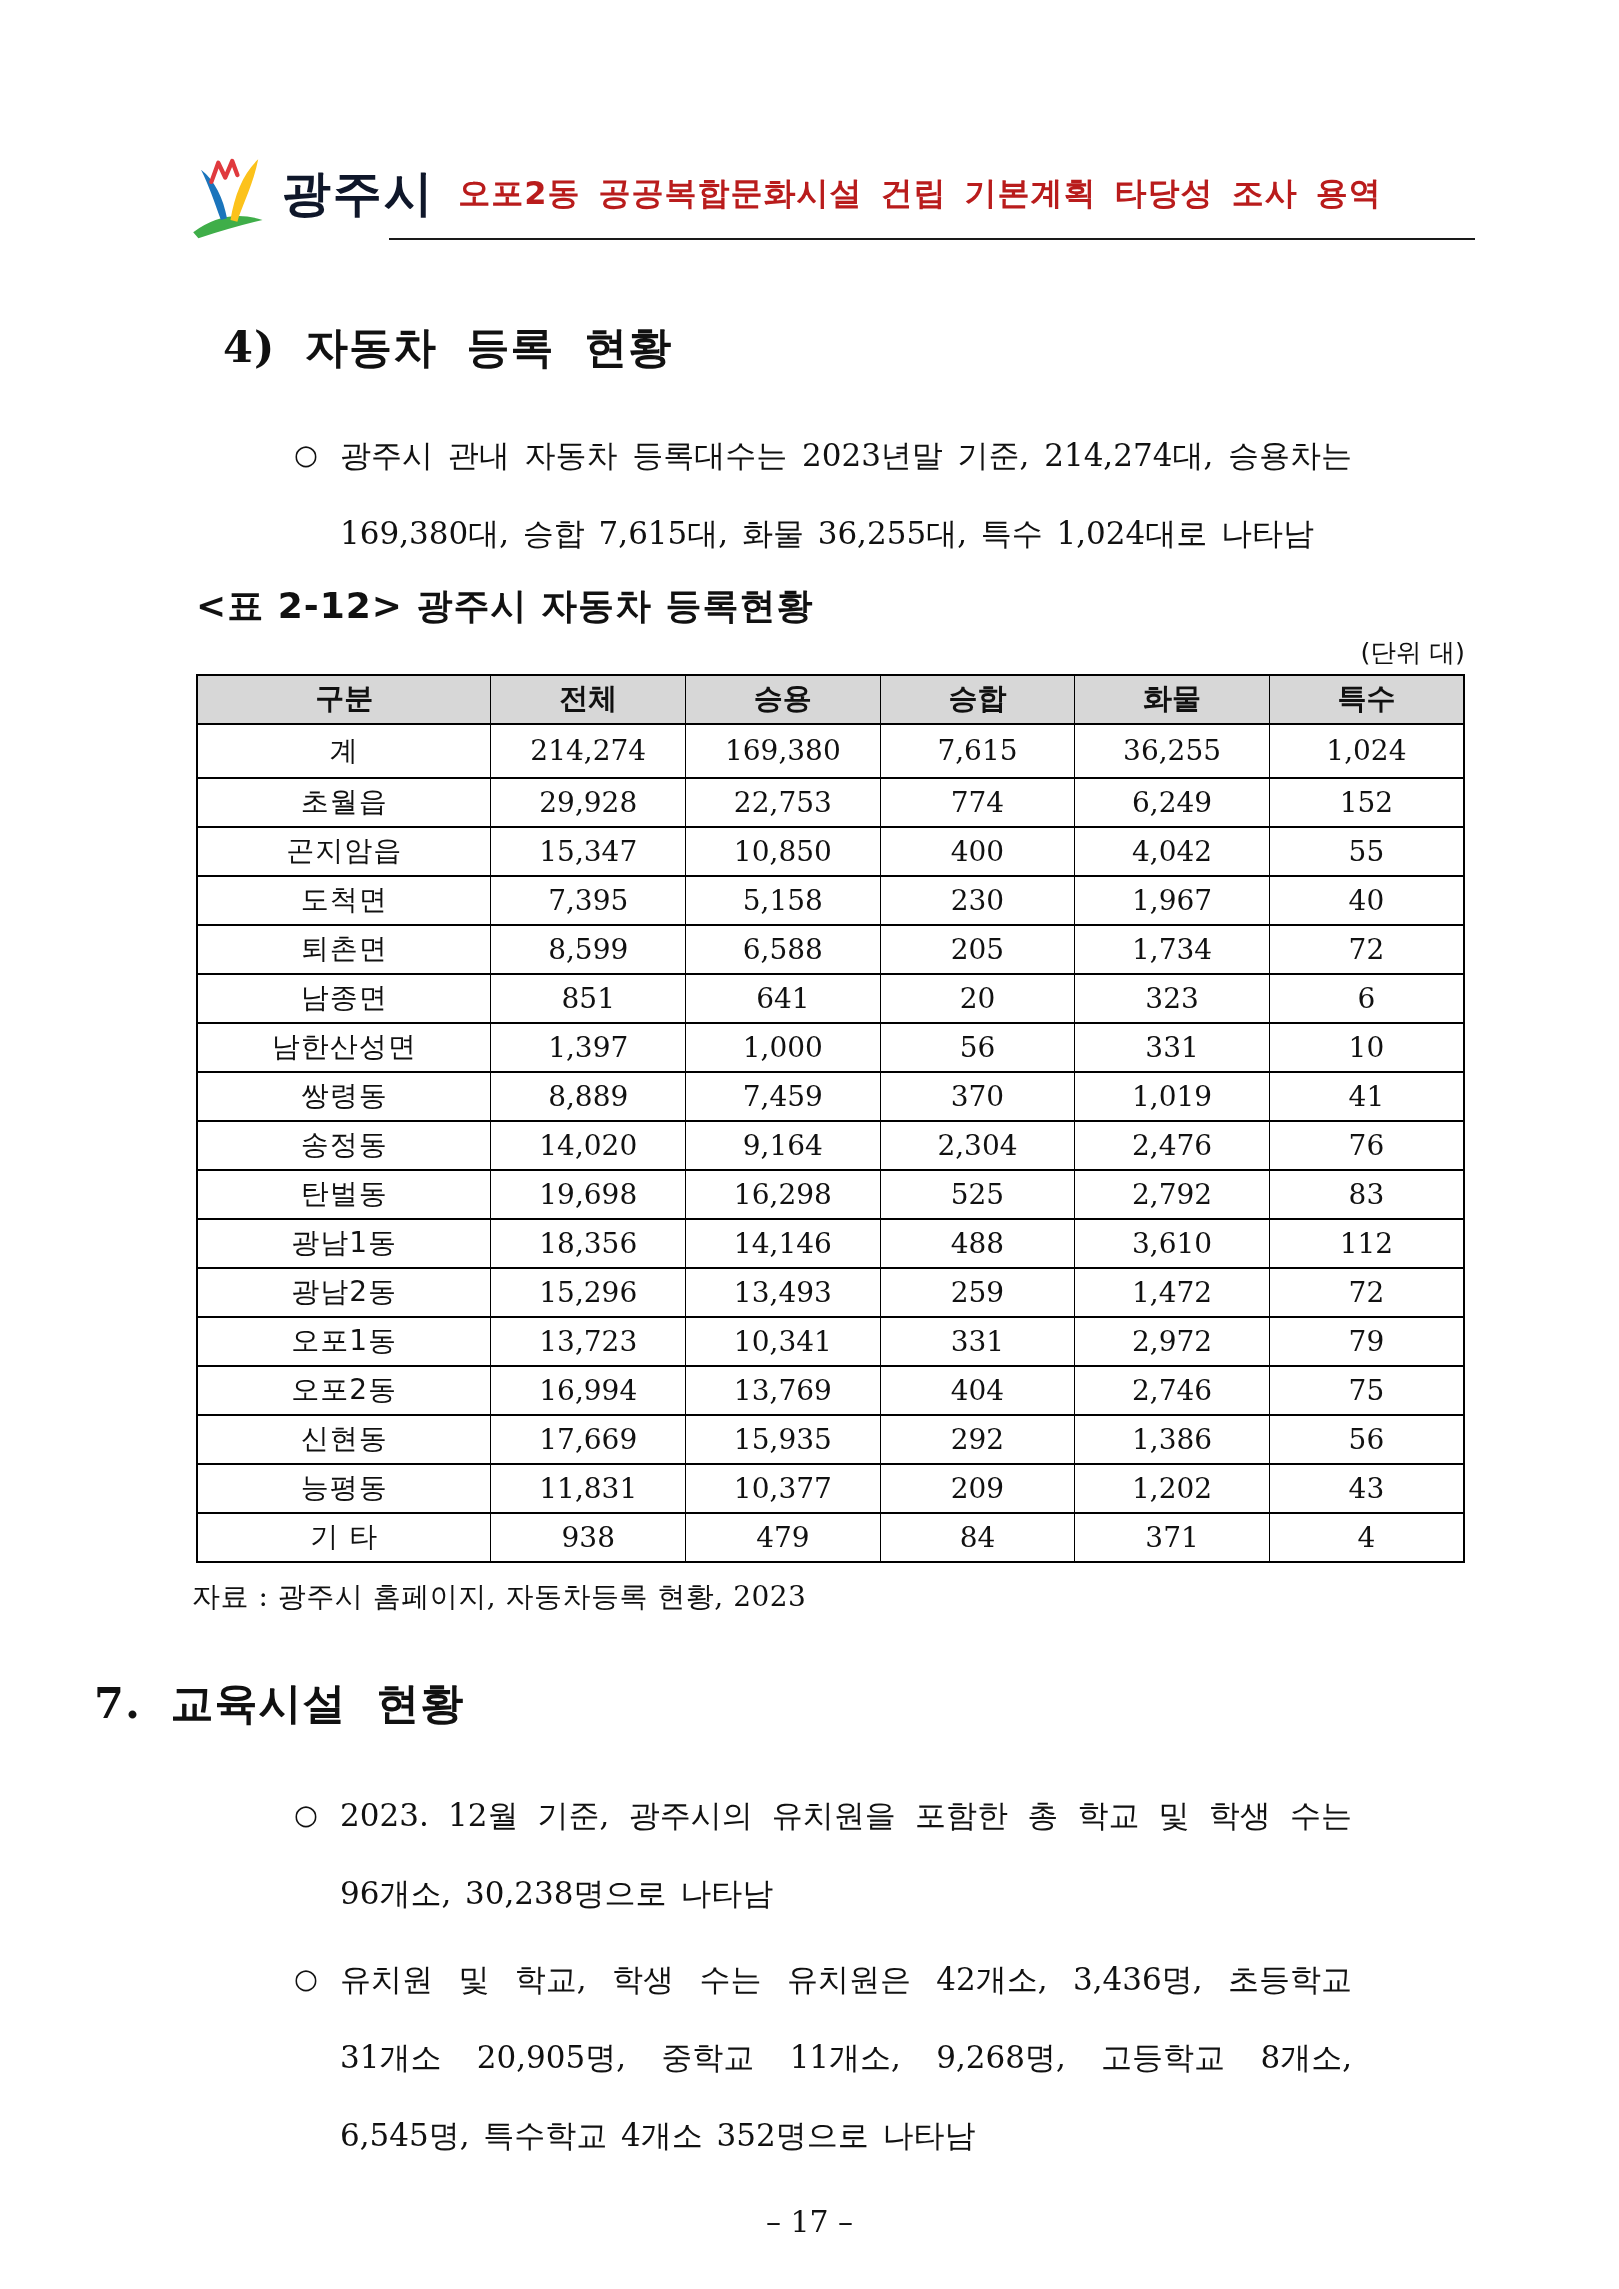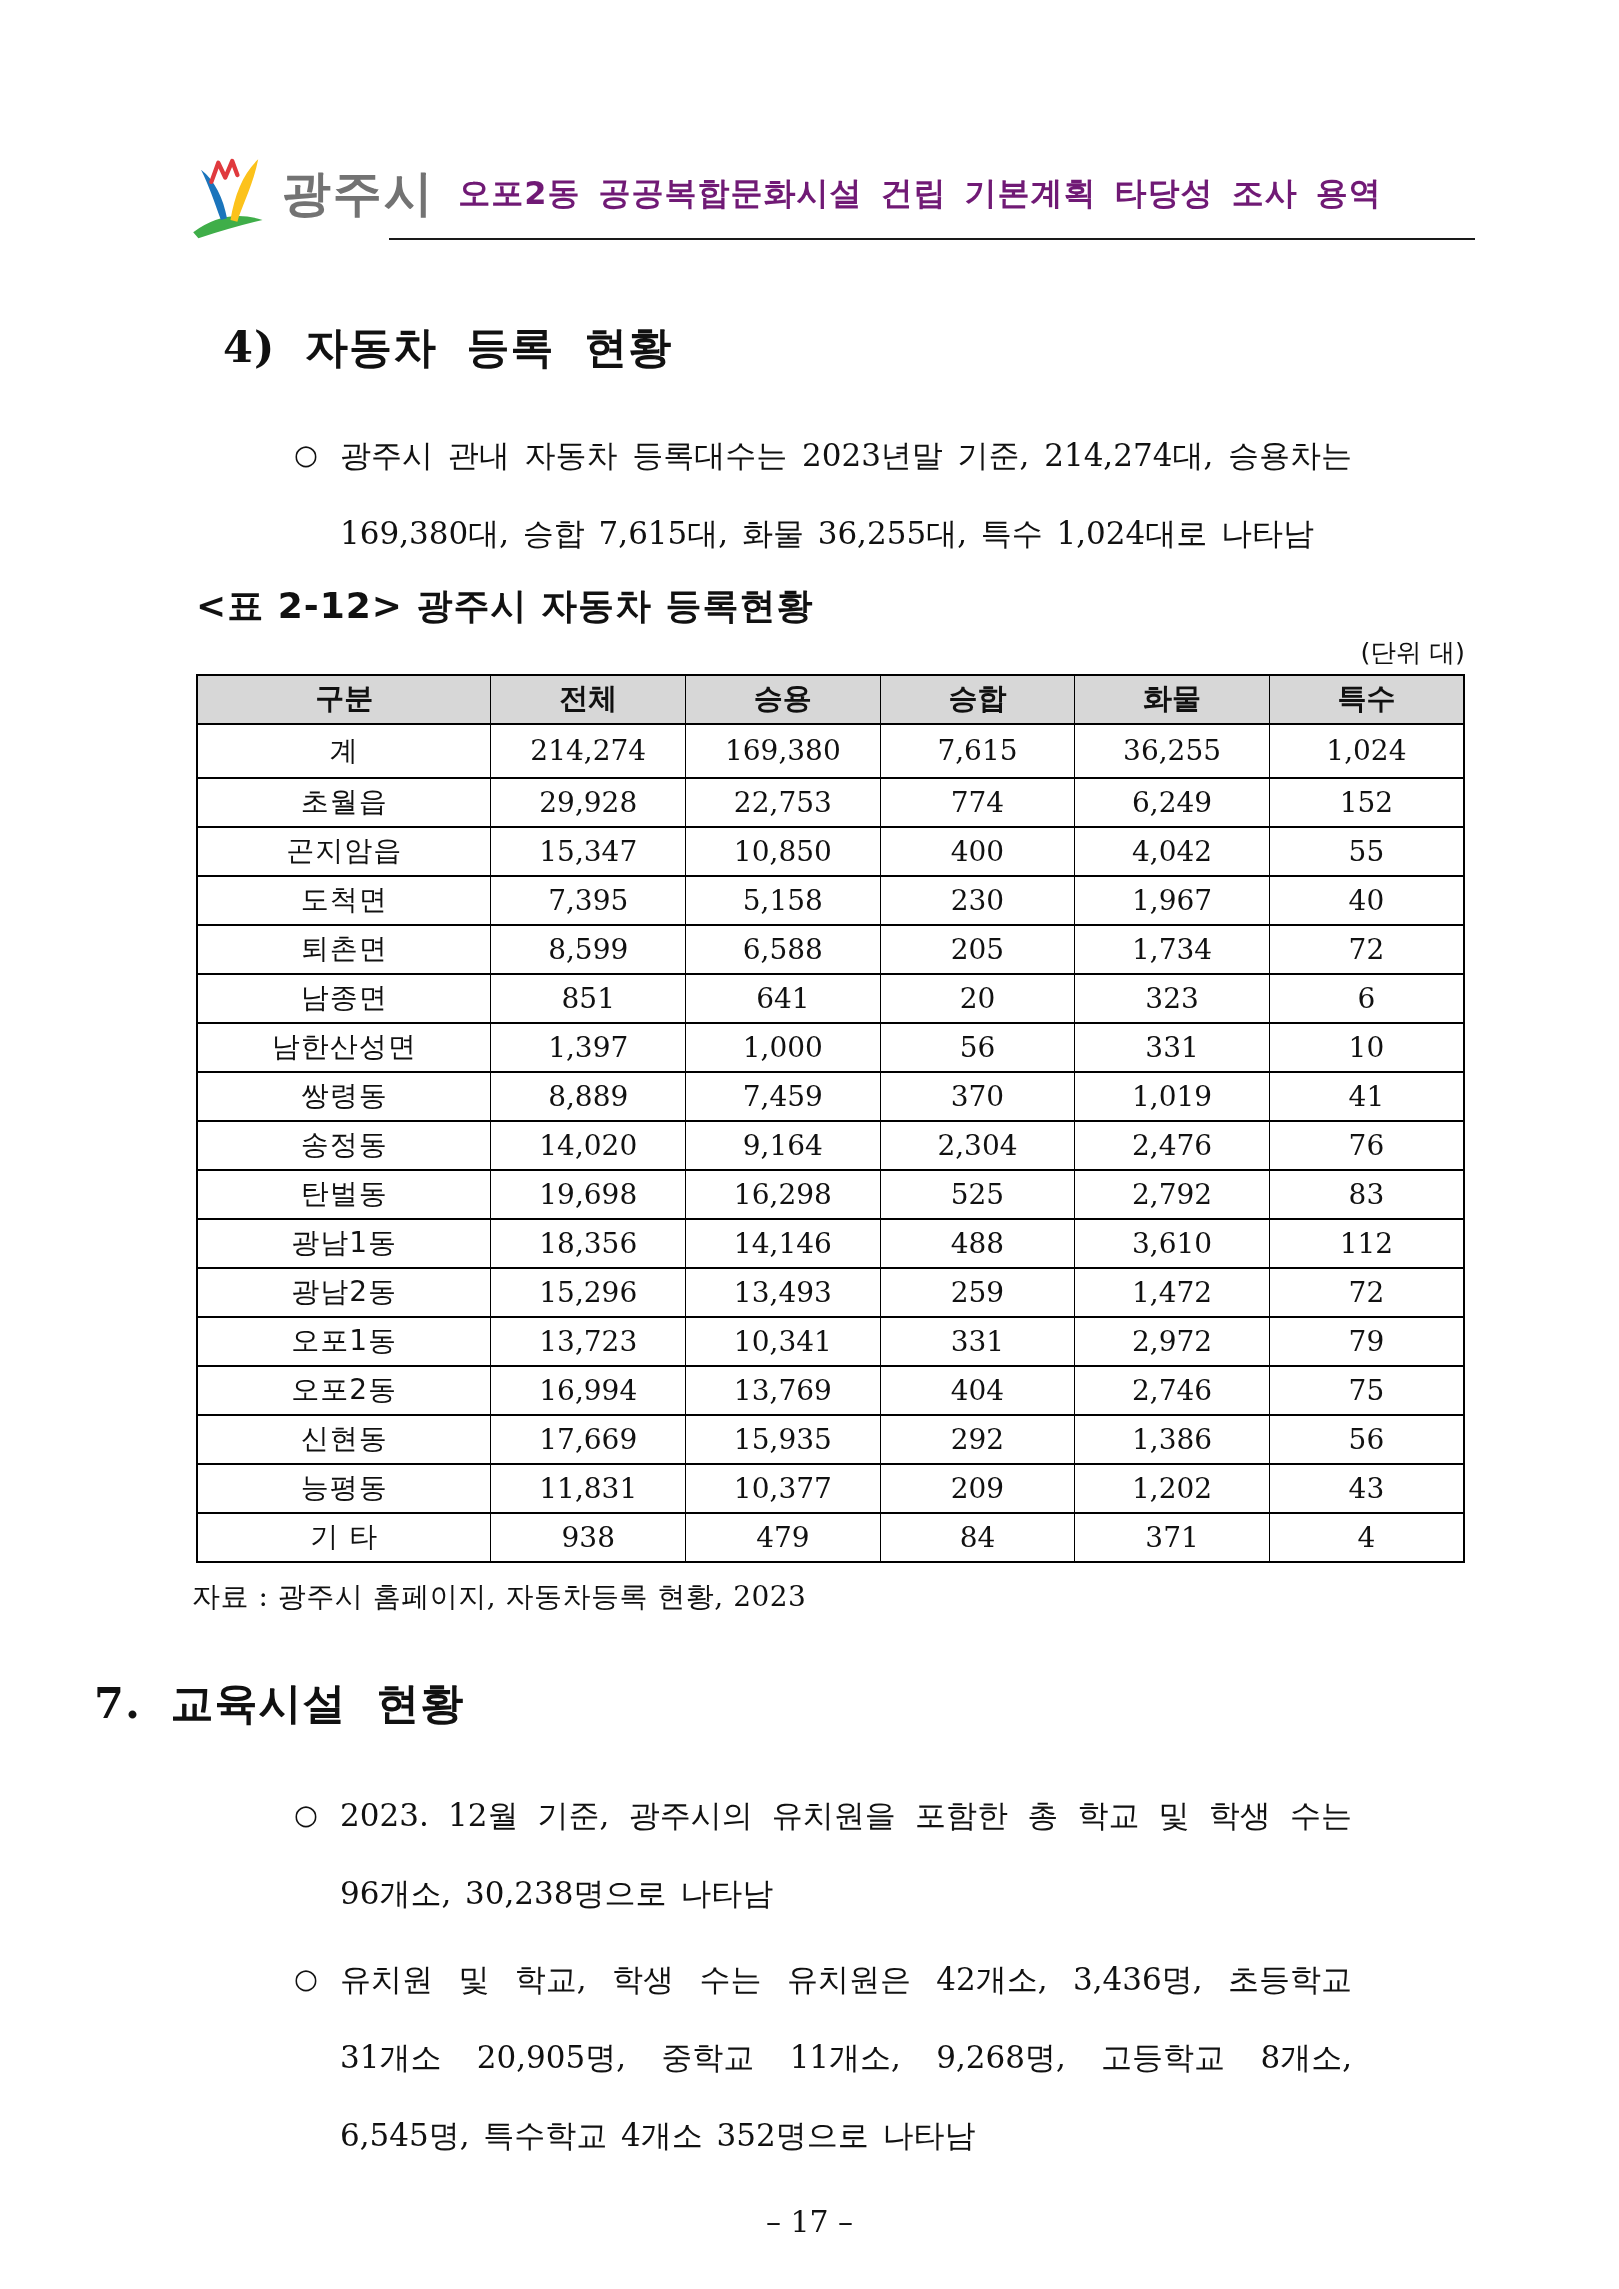--- a/index.html
+++ b/index.html
@@ -6,23 +6,23 @@
   .page {
     position:relative; width:1619px; height:2290px; background:#ffffff;
     font-family:"DejaVu Serif","Liberation Serif",serif; color:#111;
     overflow:hidden; margin:0 auto;
   }
 
   
   .header { position:absolute; top:149px; left:188px; display:flex; align-items:center; gap:15.7px; }
   .logo-icon { width:78px; height:90px; flex:none; }
   .logo-text { font-family:"DejaVu Sans","Liberation Sans",sans-serif; font-weight:800;
-               font-size:49px; color:#737373; letter-spacing:2px; }
+               font-size:49px; color:#0f172a; letter-spacing:2px; }
   .header-title { font-family:"DejaVu Sans","Liberation Sans",sans-serif; font-size:32px;
-                  font-weight:600; color:#701a75; letter-spacing:1px; margin-left:7.8px;
+                  font-weight:600; color:#b91c1c; letter-spacing:1px; margin-left:7.8px;
                   word-spacing:5.9px; white-space:nowrap; }
   .header-rule { position:absolute; top:238px; left:389px; width:1086px; height:2px; background:#1a1a1a; }
 
   
   .content { position:absolute; top:319px; left:0; width:1479px; }
 
   .sec-heading { margin:0; font-size:43px; font-weight:700; word-spacing:13.7px; letter-spacing:1px; }
   .sec4 { margin-left:223px; }
   .sec7 { margin-left:94px; margin-top:59px; }
 

